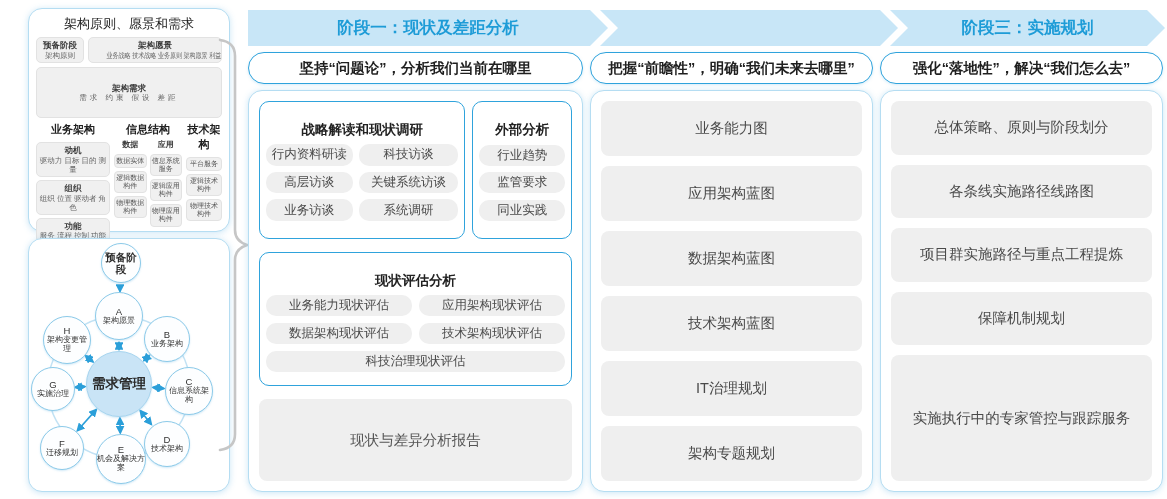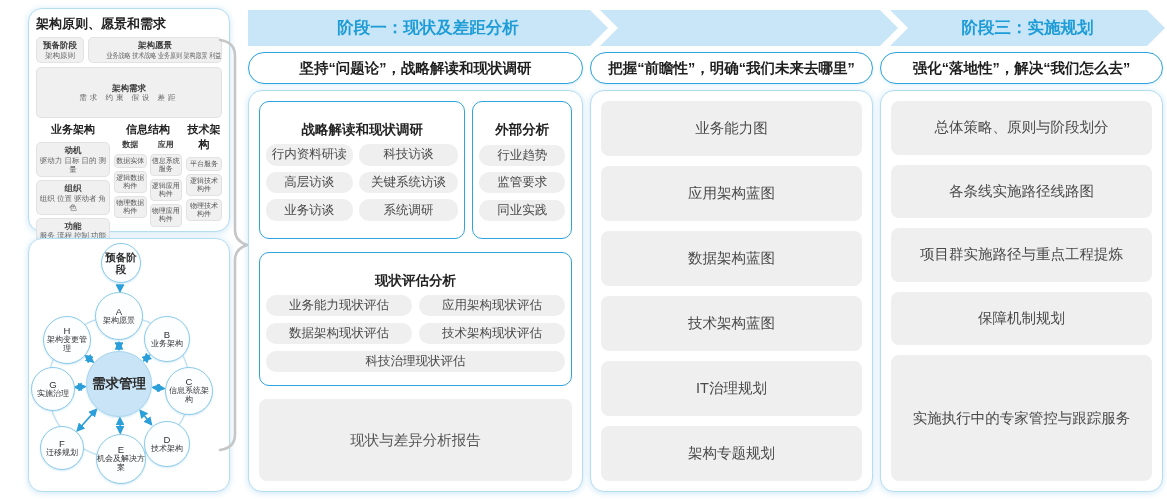--- a/index.html
+++ b/index.html
@@ -7,21 +7,21 @@
     --gray_box:#f0f0f0; --gray_border:#e2e2e2; --arrow:#2b9fd9; --circle_border:#8ccae9;
     --center_fill:#c9e4f6; --brace:#c6c6c6; --text_dark:#2f2f2f; --text_mid:#4d4d4d;
   }
   html,body{margin:0;padding:0}
   #stage{position:relative;width:1167px;height:499px;background:#fff;overflow:hidden;
     font-family:"Liberation Sans","DejaVu Sans",sans-serif;}
   .panel{position:absolute;background:#fff;border:1.5px solid var(--panel_border);
     border-radius:14px;box-shadow:0 1px 6px rgba(140,200,235,.45);box-sizing:border-box}
   
   #lt{left:28px;top:8px;width:202px;height:224px;padding:5px 7px}
-  .lt-title{text-align:left;font-weight:bold;font-size:13px;color:#222;margin:1px 0 4px}
+  .lt-title{text-align:center;font-weight:normal;font-size:13px;color:#222;margin:1px 0 4px}
   .lt-row1{display:flex;gap:4px;margin-bottom:4px}
   .gbox{background:var(--gray_box);border:1px solid var(--gray_border);border-radius:5px;
     text-align:center;padding:2px 1px;color:#555;box-sizing:border-box}
   .gb-t{font-weight:bold;font-size:8.5px;color:#3d3d3d;line-height:1.25}
   .gb-s{font-size:7.5px;color:#666;line-height:1.2}
   .squeeze{display:inline-block;white-space:nowrap;transform:scaleX(.8);transform-origin:50% 50%}
   .prep{width:48px;display:flex;flex-direction:column;justify-content:center}
   .vision{flex:1;display:flex;flex-direction:column;justify-content:center;overflow:hidden}
   .req{margin-bottom:3px;padding:15px}
   .req .gb-s{letter-spacing:3px}
@@ -227,21 +227,21 @@
   <div id="band">
     <svg width="919" height="36" viewBox="0 0 919 36">
       <polygon points="0,0 342,0 360,18 342,36 0,36" fill="#c8e6f7"></polygon>
       <polygon points="352,0 632,0 650,18 632,36 352,36 370,18" fill="#c8e6f7"></polygon>
       <polygon points="642,0 899,0 917,18 899,36 642,36 660,18" fill="#c8e6f7"></polygon>
     </svg>
     <div class="band-label" style="left:0;width:360px">阶段一：现状及差距分析</div>
     <div class="band-label" style="left:642px;width:275px">阶段三：实施规划</div>
   </div>
 
-  <div class="sub" style="left:248px;width:335px">坚持“问题论”，战略解读和现状调研</div>
+  <div class="sub" style="left:248px;width:335px">坚持“问题论”，分析我们当前在哪里</div>
   <div class="sub" style="left:590px;width:283px">把握“前瞻性”，明确“我们未来去哪里”</div>
   <div class="sub" style="left:880px;width:283px">强化“落地性”，解决“我们怎么去”</div>
 
   <section id="c1" class="panel colpanel">
     <div class="c1-row1">
       <div class="grp grpA">
         <div class="grp-title">战略解读和现状调研</div>
         <div class="grid2">
           <div class="pcell">行内资料研读</div>
           <div class="pcell">科技访谈</div>

